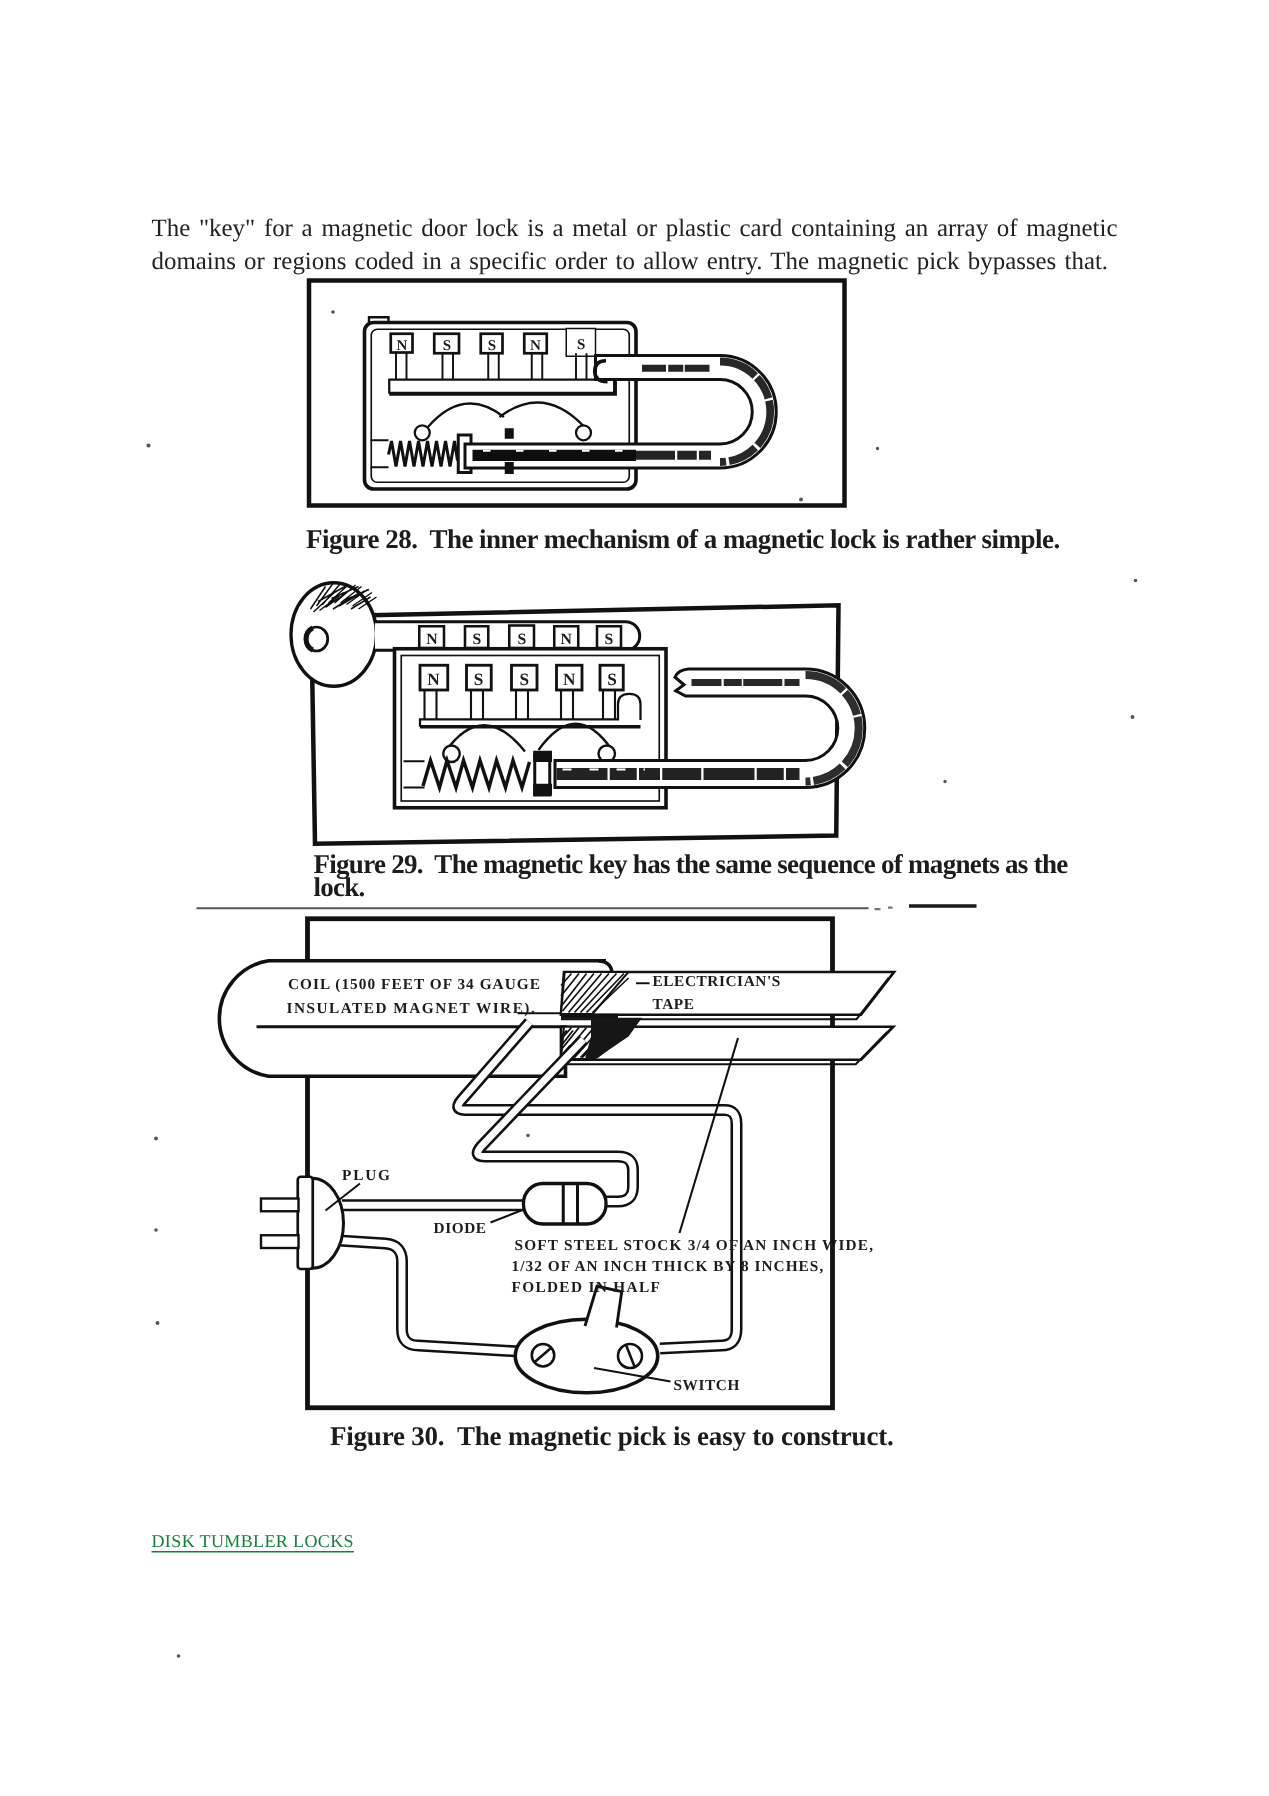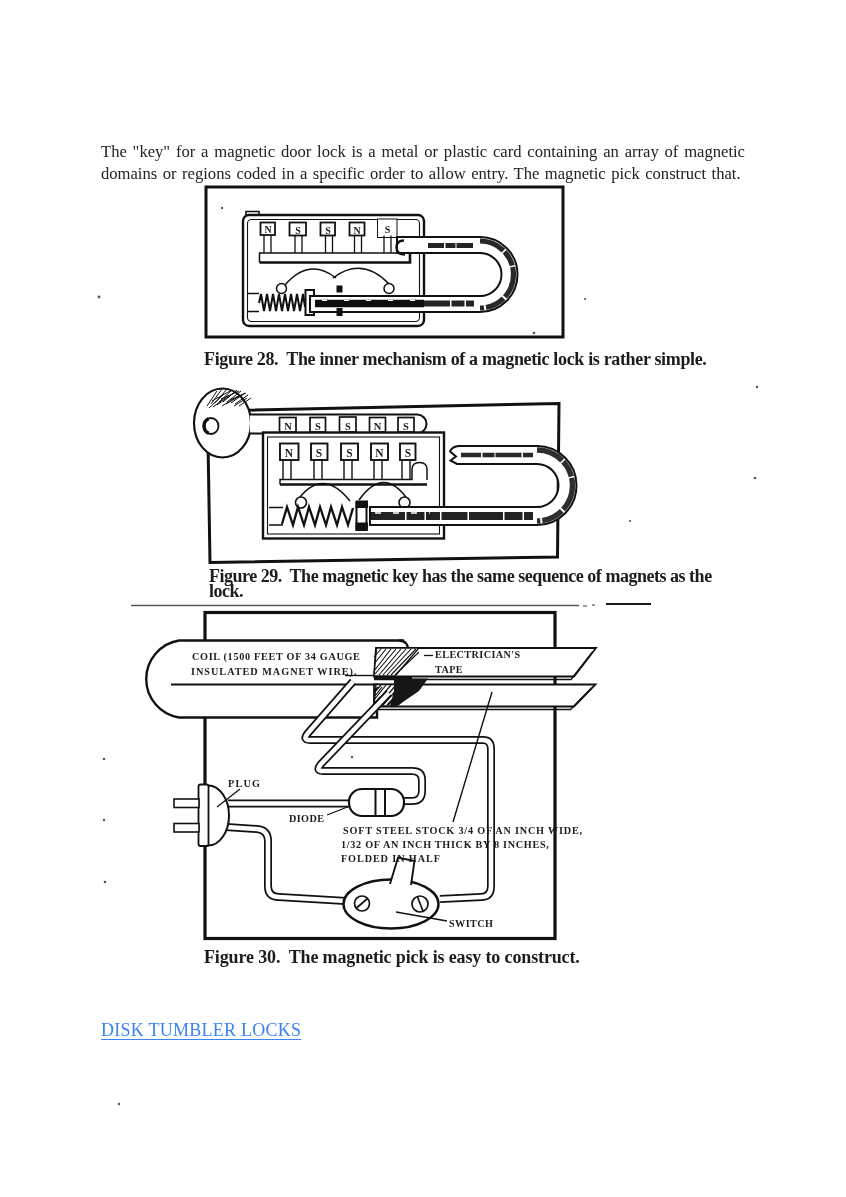--- a/index.html
+++ b/index.html
@@ -8,32 +8,32 @@
 .abs{position:absolute;}
 #para{left:101px;top:141px;width:644px;font-size:16.6px;line-height:22.4px;color:#222;}
 #para .l1{display:block;text-align:justify;text-align-last:justify;}
 #para .l2{display:block;word-spacing:1.35px;}
 .cap{font-weight:bold;color:#1c1c1c;font-size:18px;line-height:14.8px;}
 #cap28{letter-spacing:-0.34px;}
 #cap29{letter-spacing:-0.48px;}
 #cap30{letter-spacing:-0.14px;}
 #cap28{left:204px;top:352px;}
 #cap29{left:209px;top:569px;}
-#cap30{left:204px;top:950px;}
-#head{left:101px;top:1020px;font-size:18px;letter-spacing:0.25px;color:#3b82f6;
+#cap30{left:220px;top:950px;}
+#head{left:101px;top:1020px;font-size:12px;letter-spacing:0.25px;color:#15803d;
   text-decoration:underline;text-decoration-thickness:1.4px;text-underline-offset:3px;}
 svg{position:absolute;left:0;top:0;}
 svg text{font-family:"Liberation Serif",serif;font-weight:bold;fill:#1c1c1c;}
 </style>
 </head>
 <body>
 <div id="page">
 <div class="abs" id="para">
       <span class="l1">The "key" for a magnetic door lock is a metal or plastic card containing an array of magnetic</span>
-      <span class="l2">domains or regions coded in a specific order to allow entry. The magnetic pick construct that.</span>
+      <span class="l2">domains or regions coded in a specific order to allow entry. The magnetic pick bypasses that.</span>
     </div>
 <div class="abs cap" id="cap28">Figure 28.&nbsp; The inner mechanism of a magnetic lock is rather simple.</div>
 <div class="abs cap" id="cap29">Figure 29.&nbsp; The magnetic key has the same sequence of magnets as the<br>lock.</div>
 <div class="abs cap" id="cap30">Figure 30.&nbsp; The magnetic pick is easy to construct.</div>
 <div class="abs" id="head">DISK TUMBLER LOCKS</div>
 <svg width="846" height="1197" viewBox="0 0 846 1197">
 
 <g id="fig28" stroke="#111" fill="none">
 
 <rect x="206" y="187" width="357" height="150" stroke-width="3"></rect>

